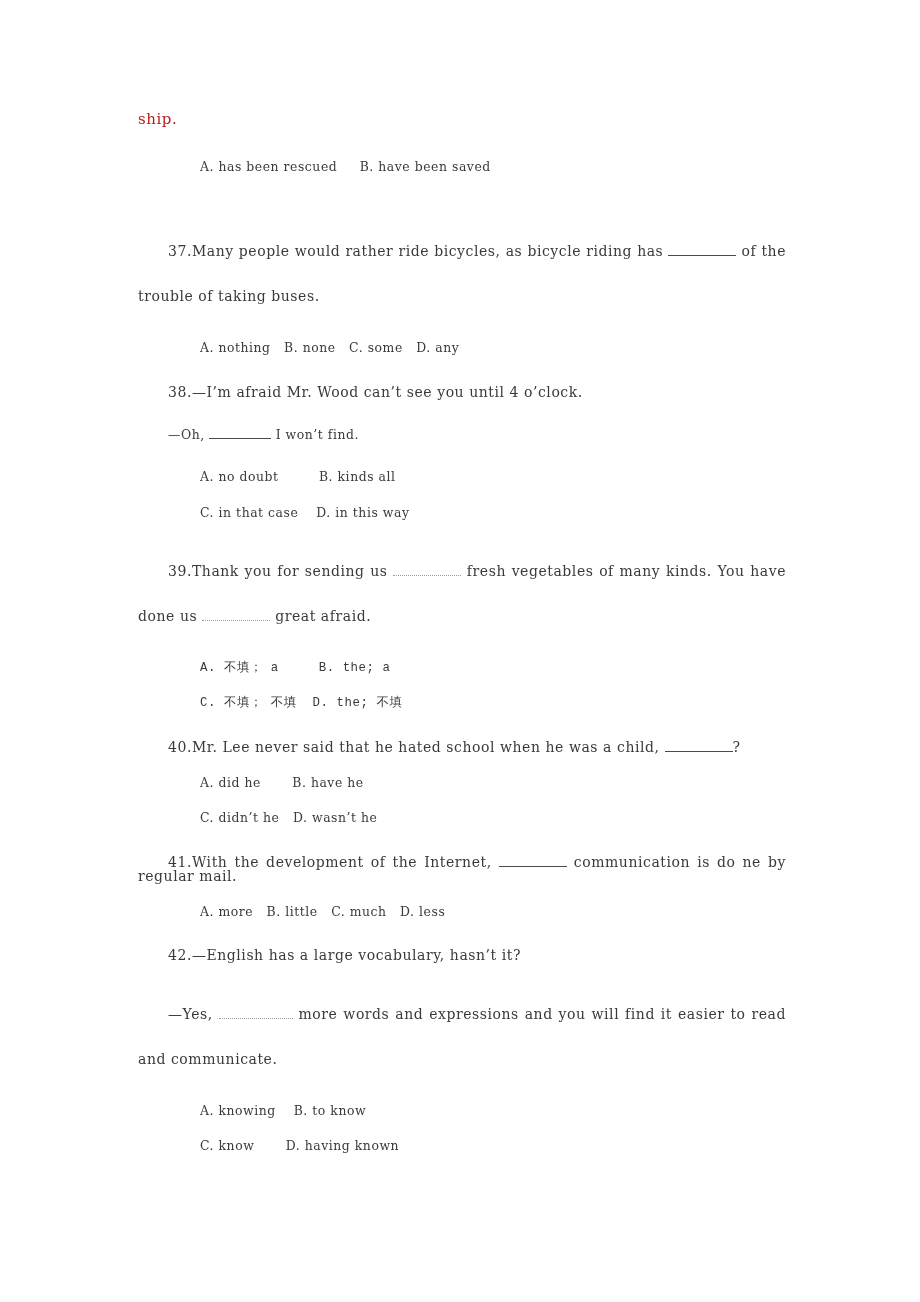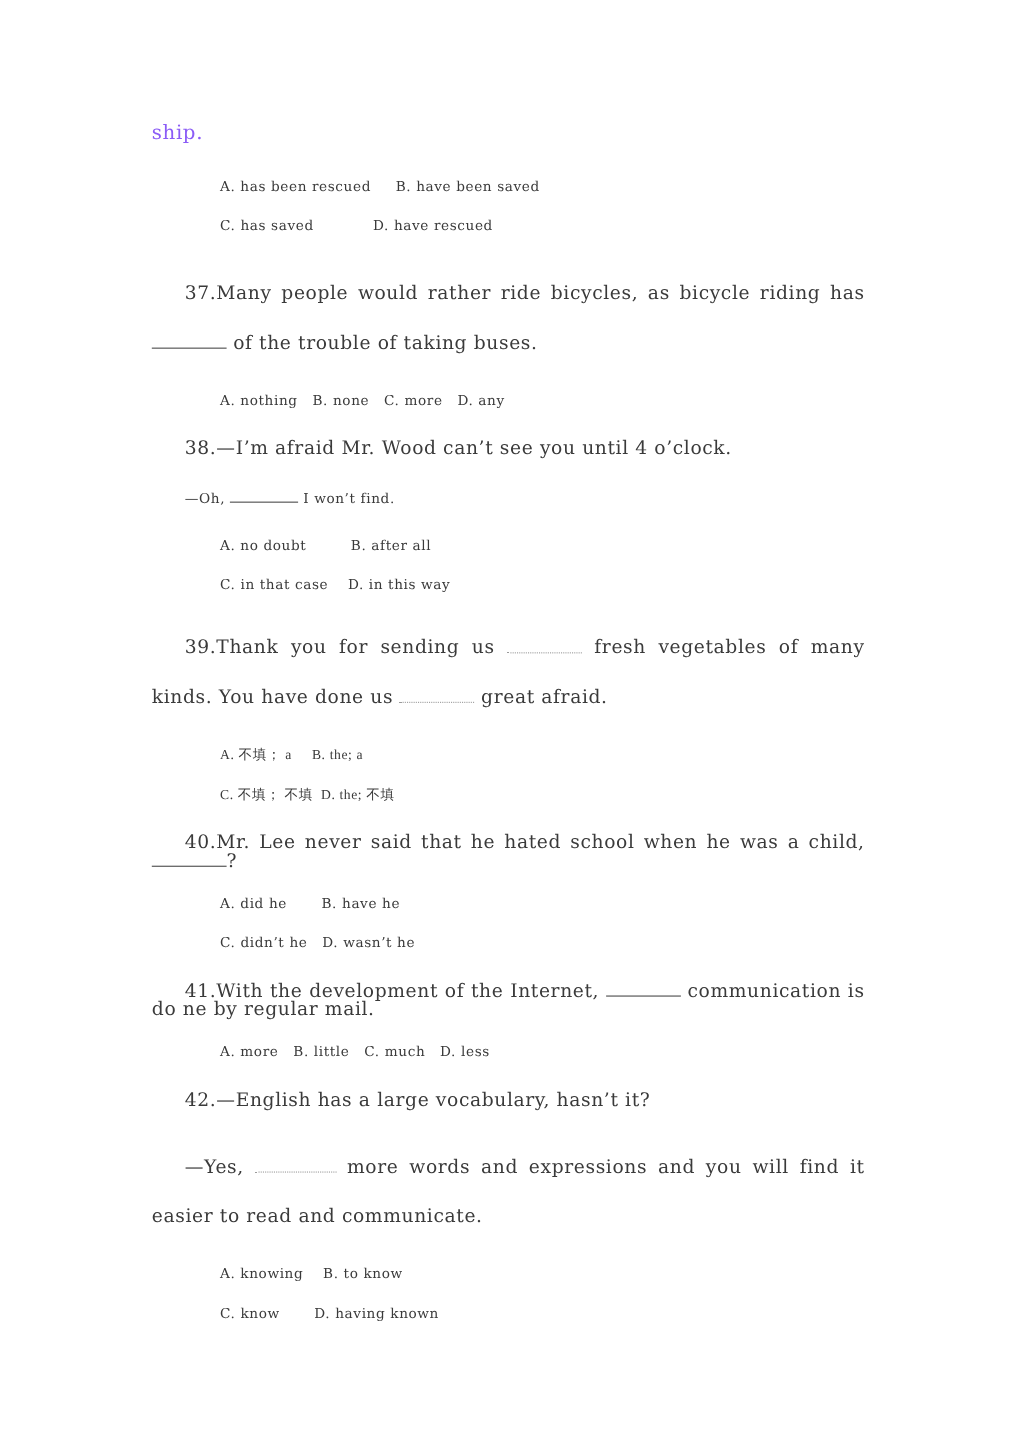--- a/index.html
+++ b/index.html
@@ -18,39 +18,39 @@
   }
   .content {
     position: absolute;
     left: 138px;
     top: 112px;
     width: 648px;
   }
 
   
   .line {
-    font-size: 18px;
+    font-size: 15px;
     line-height: 1.0;
     letter-spacing: 0.55px;
-    color: #8b5cf6;
+    color: #b91c1c;
     white-space: pre-wrap;
   }
 
   
   .carryover {
     margin: 0 0 34px 0;
   }
 
   
   .question {
     margin: 0;
     text-align: justify;
     text-justify: inter-word;
     text-indent: 30px;
-    font-size: 17px;
+    font-size: 14px;
     line-height: 45px;
     letter-spacing: 0.55px;
     color: #3a3a3a;
   }
   .question.single {
     line-height: 1.0;
   }
   
   .reply {
     margin: 0;
@@ -65,21 +65,21 @@
   .opts {
     margin: 0;
     padding: 0 0 0 62px;
     font-size: 12.4px;
     line-height: 1.0;
     letter-spacing: 0.55px;
     color: #3a3a3a;
     white-space: pre;
   }
   .opt-cn {
-    font-family: Liberation Serif, serif;
+    font-family: Liberation Mono, monospace;
     font-size: 12.4px;
   }
 
   
   .gap-sm { height: 23px; }
   .gap-md { height: 30px; }
   .gap-lg { height: 33px; }
   .gap-opt { height: 23px; }
 
   
@@ -104,39 +104,38 @@
 <body>
 
 <div class="page">
   <div class="content">
 
     <div class="line carryover">ship.</div>
 
     <div>
       <div class="opts">A. has been rescued     B. have been saved</div>
       <div class="gap-opt"></div>
-      <div class="opts">C. has saved            D. have rescued</div>
     </div>
 
     <div class="gap-lg"></div>
 
     <div>
       <p class="question"><span>37.</span><span>Many people would rather ride bicycles, as bicycle riding has </span><span class="blank solid w-md"></span><span> of the trouble of taking buses.</span></p>
       <div class="gap-sm"></div>
-      <div class="opts">A. nothing   B. none   C. more   D. any</div>
+      <div class="opts">A. nothing   B. none   C. some   D. any</div>
     </div>
 
     <div class="gap-md"></div>
 
     <div>
       <p class="question single"><span>38.</span><span>—I’m afraid Mr. Wood can’t see you until 4 o’clock.</span></p>
       <div class="gap-md"></div>
       <p class="reply"><span>—Oh, </span><span class="blank solid w-sm"></span><span> I won’t find.</span></p>
       <div class="gap-md"></div>
-      <div class="opts">A. no doubt         B. after all</div>
+      <div class="opts">A. no doubt         B. kinds all</div>
       <div class="gap-opt"></div>
       <div class="opts">C. in that case    D. in this way</div>
     </div>
 
     <div class="gap-md"></div>
 
     <div>
       <p class="question"><span>39.</span><span>Thank you for sending us </span><span class="blank faint w-md"></span><span> fresh vegetables of many kinds. You have done us </span><span class="blank faint w-md"></span><span> great afraid.</span></p>
       <div class="gap-sm"></div>
       <div class="opts opt-cn">A. 不填； a     B. the; a</div>

